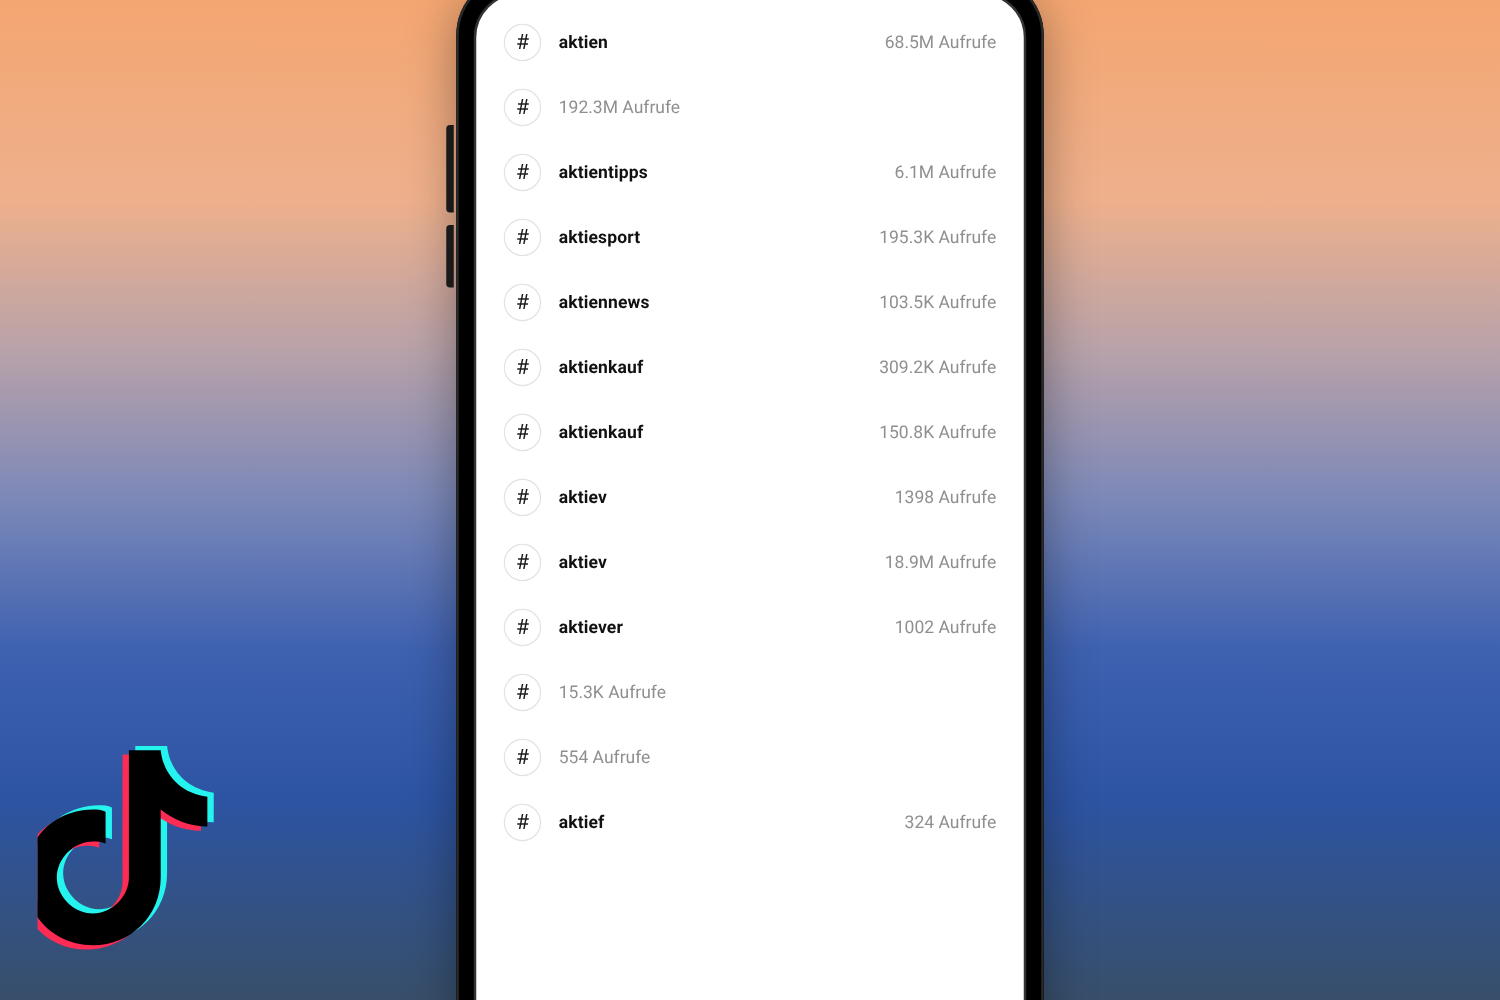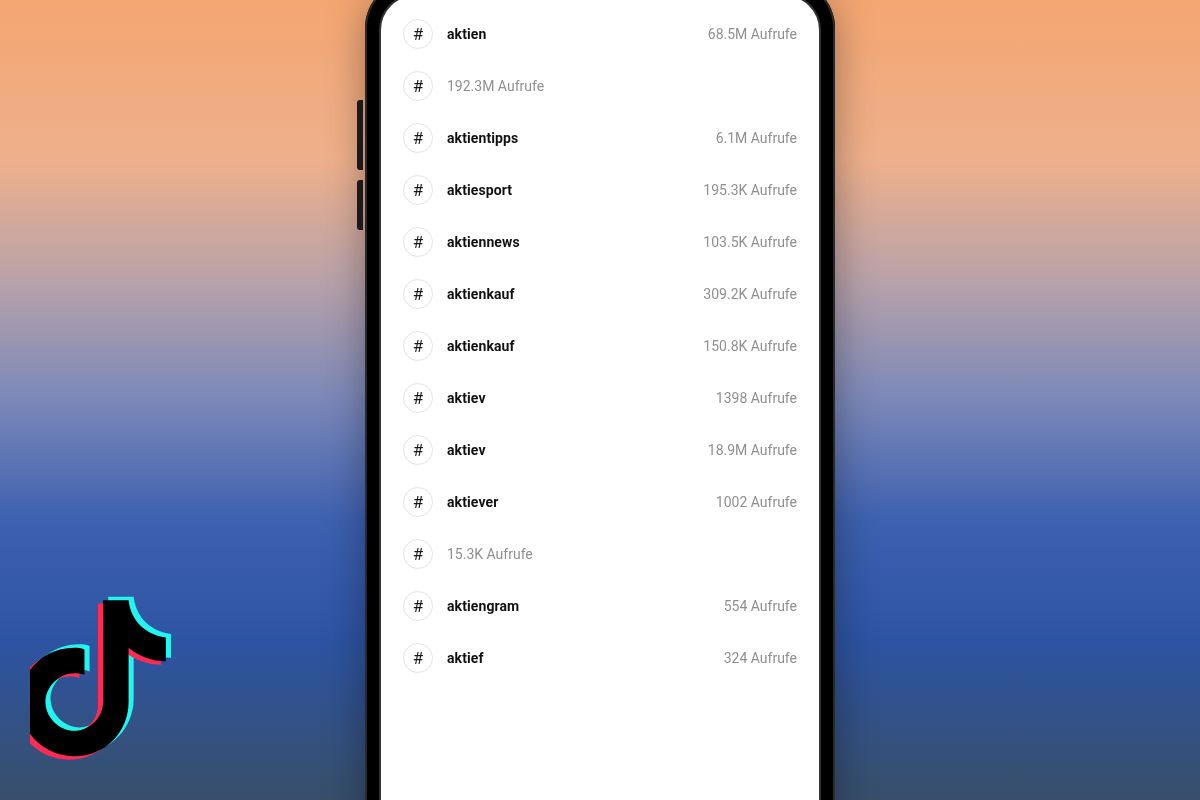--- a/index.html
+++ b/index.html
@@ -122,21 +122,20 @@
           <div class="hash">#</div>
           <div class="name">aktiever</div>
           <div class="views">1002 Aufrufe</div>
         </div>
         <div class="row">
           <div class="hash">#</div>
           <div class="views">15.3K Aufrufe</div>
         </div>
         <div class="row">
           <div class="hash">#</div>
-          <div class="name">aktiengram</div>
           <div class="views">554 Aufrufe</div>
         </div>
         <div class="row">
           <div class="hash">#</div>
           <div class="name">aktief</div>
           <div class="views">324 Aufrufe</div>
         </div>
       </div>
     <div class="navbar">
       

